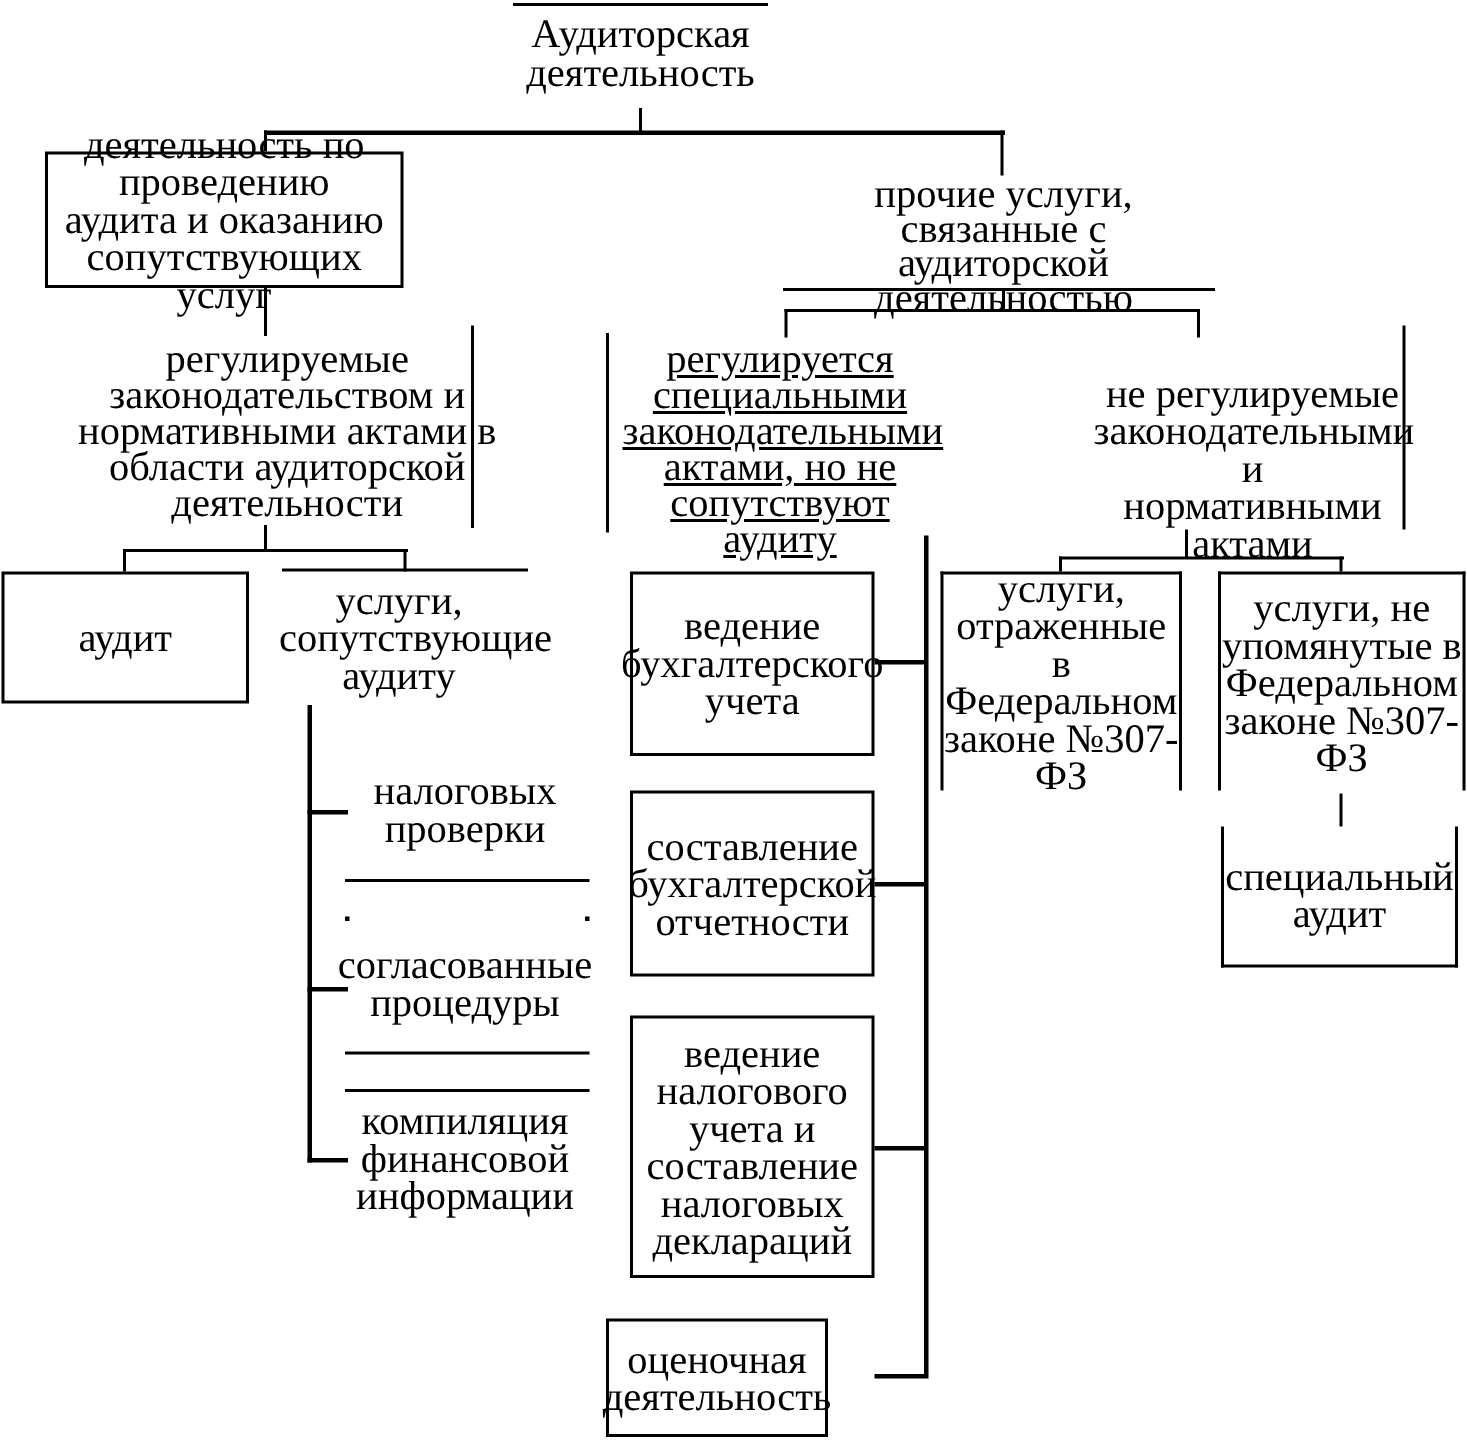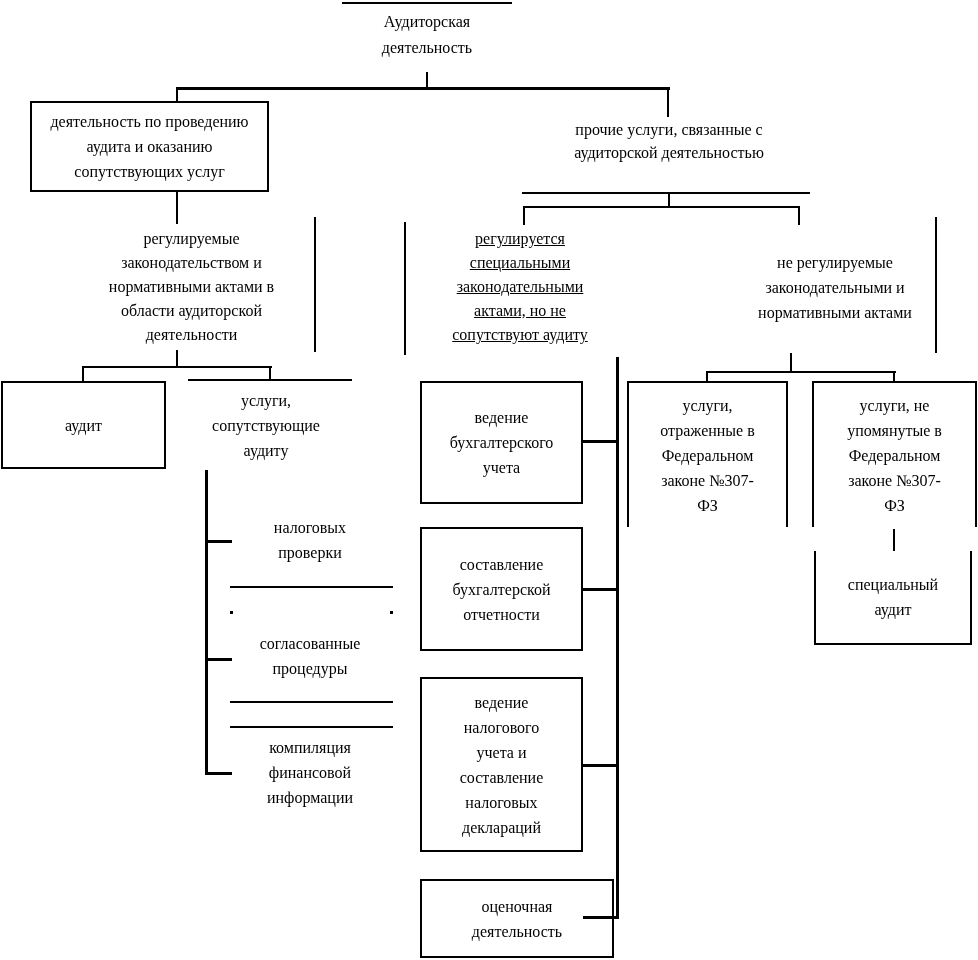--- a/index.html
+++ b/index.html
@@ -6,39 +6,39 @@
   body {
     width:978px; height:960px; position:relative;
     background:#ffffff; color:#000000;
     font-family:"Liberation Serif", "DejaVu Serif", serif;
     overflow:hidden;
   }
   .node {
     position:absolute;
     white-space:pre-line;
     text-align:center;
-    font-size:16px;
+    font-size:27px;
     line-height:25px;
     color:#000;
   }
   .box {
     position:absolute;
     box-sizing:border-box;
     display:flex; align-items:center; justify-content:center;
   }
   .box .node { position:static; }
   .hline,.vline,.dot { position:absolute; background:#000; }
 
   
   #box-left            { left:30px;  top:101px; width:239px; height:91px;  border:2px solid #000; }
   #box-audit           { left:1px;   top:381px; width:165px; height:88px;  border:2px solid #000; }
   #box-bookkeeping     { left:420px; top:381px; width:163px; height:123px; border:2px solid #000; }
   #box-statements      { left:420px; top:527px; width:163px; height:124px; border:2px solid #000; }
   #box-tax             { left:420px; top:677px; width:163px; height:175px; border:2px solid #000; }
-  #box-valuation       { left:420px; top:879px; width:194px; height:79px;  border:2px solid #000; }
+  #box-valuation       { left:404px; top:879px; width:148px; height:79px;  border:2px solid #000; }
   #box-services-307    { left:627px; top:381px; width:161px; height:146px; border:2px solid #000; border-bottom:none; }
   #box-services-not307 { left:812px; top:381px; width:165px; height:146px; border:2px solid #000; border-bottom:none; }
   #box-special-audit   { left:814px; top:551px; width:158px; height:94px;  border:2px solid #000; border-top:none; }
 
   
   #t-root    { left:342px; top:9px;   width:170px; line-height:26px; }
   #t-other   { left:524px; top:118px; width:290px; line-height:23px; }
   #t-reg     { left:49px;  top:227px; width:285px; line-height:24px; }
   #t-special { left:415px; top:227px; width:210px; line-height:24px;text-decoration:underline; }
   #t-notreg  { left:700px; top:250px; width:212px; line-height:25px;margin-left:29px; }

